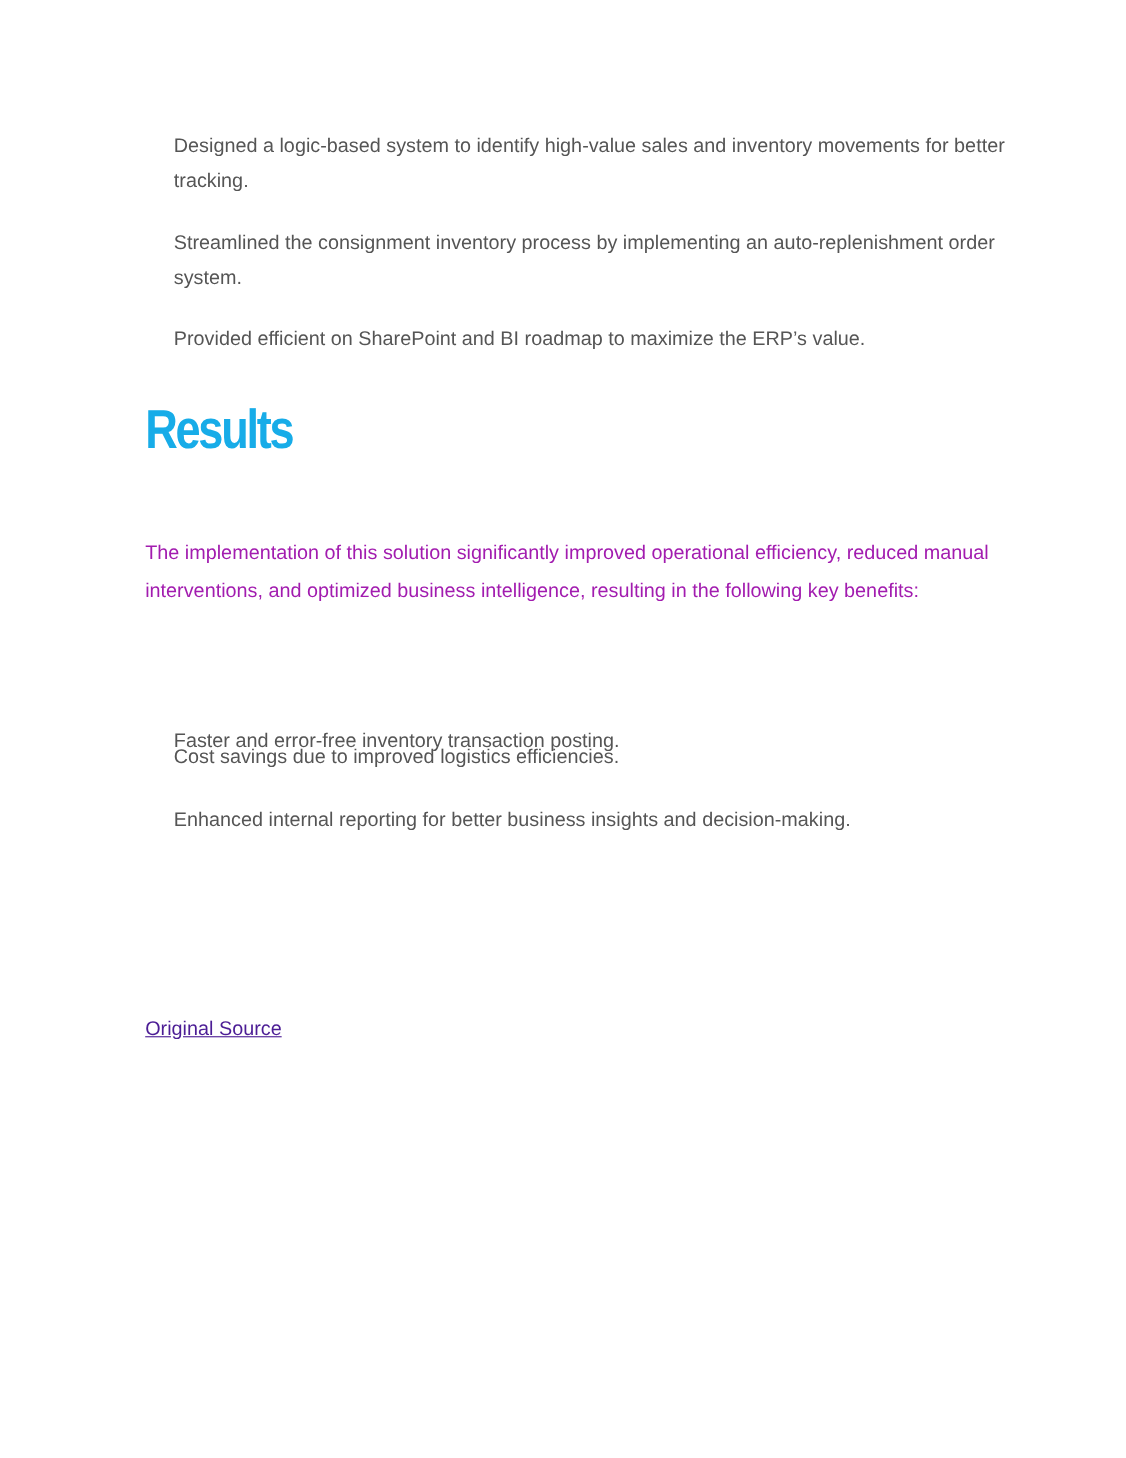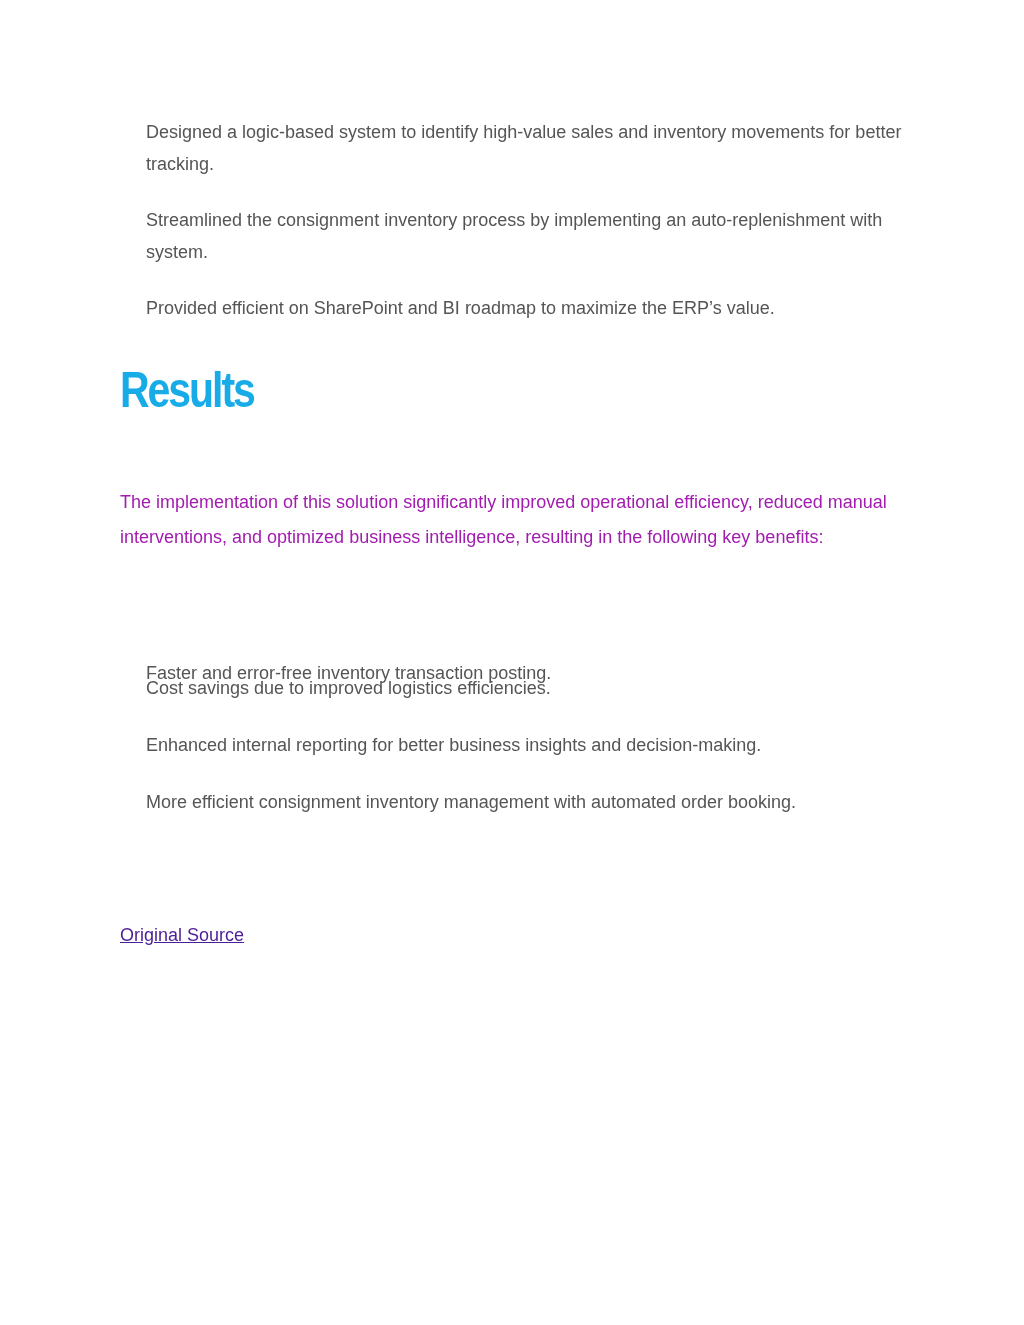--- a/index.html
+++ b/index.html
@@ -1,39 +1,38 @@
 <!DOCTYPE html>
 <html><head>
   <meta charset="utf-8">
   <style>
     html, body { margin: 0; padding: 0; background: #ffffff; }
     body { width: 1024px; height: 1325px; position: relative; overflow: hidden;
       font-family: "Liberation Sans", sans-serif; color: #555555; }
-    .page { position: absolute; left: 0; top: 0; width: 852px; height: 1325px; text-decoration: underline; }
+    .page { position: absolute; left: 12px; top: 0; width: 852px; height: 1325px; text-decoration: underline; }
     .bullet { position: absolute; left: 146px; width: 770px; font-size: 18px; line-height: 32px; color: #555555; margin: 0; }
     .heading { position: absolute; left: 120px; top: 358px; margin: 0;
       font-family: "Liberation Sans", sans-serif; font-weight: bold; font-size: 50px;
       letter-spacing: -2.5px; transform: scaleX(0.82); transform-origin: left center;
       color: #17ace8; line-height: 64px; }
     .para { position: absolute; left: 120px; top: 485px; width: 790px; margin: 0;
       font-size: 18px; line-height: 35px; color: #a21caf; }
     .link { position: absolute; left: 120px; top: 923px; font-size: 18px; line-height: 24px;
       color: #4c1d95; text-decoration: underline; }
   </style>
 </head>
 <body>
 
 <div class="page">
   <p class="bullet" style="top:116px;">Designed a logic-based system to identify high-value sales and inventory movements for better tracking.</p>
-  <p class="bullet" style="top:204px;">Streamlined the consignment inventory process by implementing an auto-replenishment with system.</p>
+  <p class="bullet" style="top:204px;">Streamlined the consignment inventory process by implementing an auto-replenishment order system.</p>
   <p class="bullet" style="top:292px;">Provided efficient on SharePoint and BI roadmap to maximize the ERP’s value.</p>
 
   <h1 class="heading">Results</h1>
 
   <p class="para">The implementation of this solution significantly improved operational efficiency, reduced manual interventions, and optimized business intelligence, resulting in the following key benefits:</p>
 
   <p class="bullet" style="top:615px;margin-top:42px;">Faster and error-free inventory transaction posting.</p>
   <p class="bullet" style="top:672px;">Cost savings due to improved logistics efficiencies.</p>
   <p class="bullet" style="top:729px;">Enhanced internal reporting for better business insights and decision-making.</p>
-  <p class="bullet" style="top:786px;">More efficient consignment inventory management with automated order booking.</p>
 
   <a class="link" href="#">Original Source</a>
 </div>
 
 </body></html>

